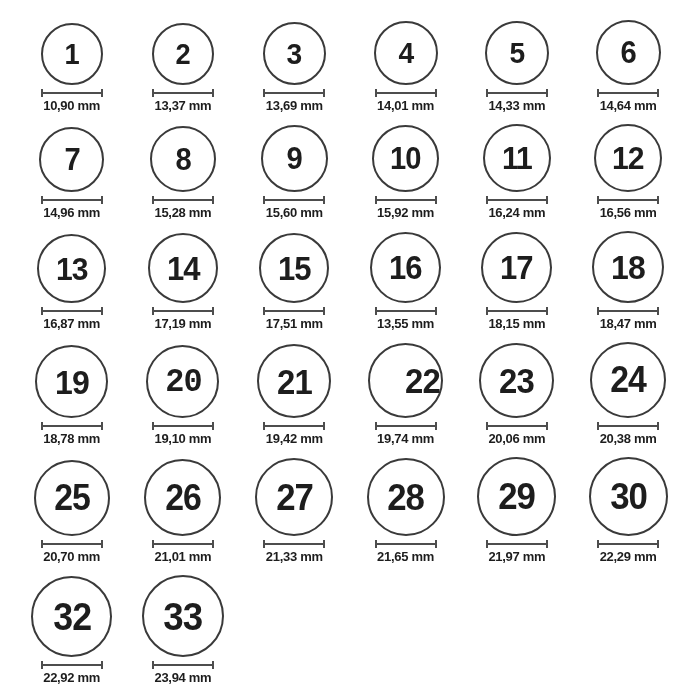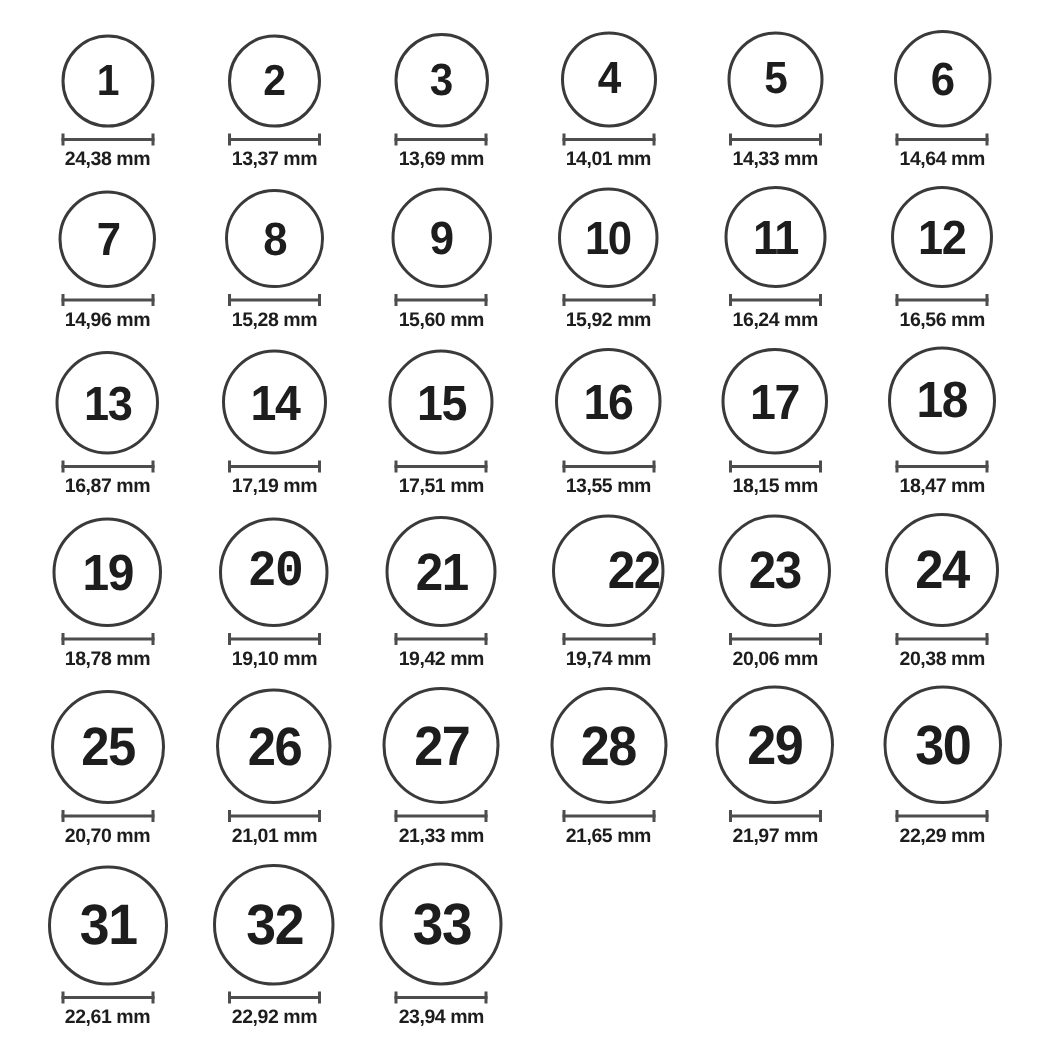--- a/index.html
+++ b/index.html
@@ -90,21 +90,21 @@
 <div class="chart" id="chart-root">
     <div class="row">
       <div class="cell">
     <div class="circle" style="width: 62px; height: 62px;">
       <span class="num" style="font-size: 29px;">1</span>
     </div>
     <div class="measure">
       <span class="tick left"></span>
       <span class="tick right"></span>
     </div>
-    <div class="label">24,38 mm</div>
+    <div class="label">10,90 mm</div>
   </div>
       <div class="cell">
     <div class="circle" style="width: 62px; height: 62px;">
       <span class="num" style="font-size: 29px;">2</span>
     </div>
     <div class="measure">
       <span class="tick left"></span>
       <span class="tick right"></span>
     </div>
     <div class="label">13,37 mm</div>
@@ -393,30 +393,20 @@
     </div>
     <div class="measure">
       <span class="tick left"></span>
       <span class="tick right"></span>
     </div>
     <div class="label">22,29 mm</div>
   </div>
     </div>
     <div class="row">
       <div class="cell">
-    <div class="circle" style="width: 80px; height: 80px;">
-      <span class="num" style="font-size: 38px;">31</span>
-    </div>
-    <div class="measure">
-      <span class="tick left"></span>
-      <span class="tick right"></span>
-    </div>
-    <div class="label">22,61 mm</div>
-  </div>
-      <div class="cell">
     <div class="circle" style="width: 81px; height: 81px;">
       <span class="num" style="font-size: 38px;">32</span>
     </div>
     <div class="measure">
       <span class="tick left"></span>
       <span class="tick right"></span>
     </div>
     <div class="label">22,92 mm</div>
   </div>
       <div class="cell">

